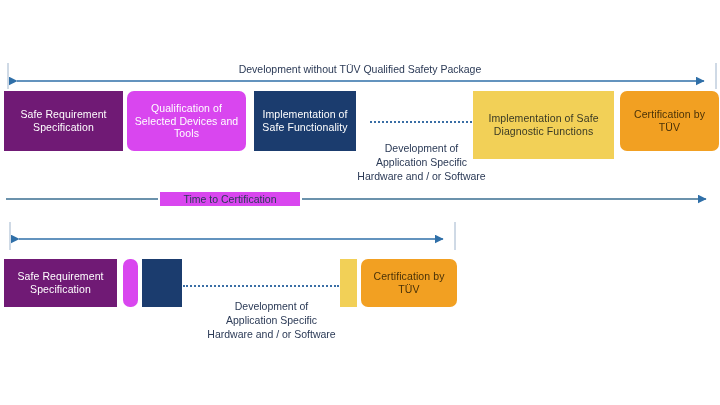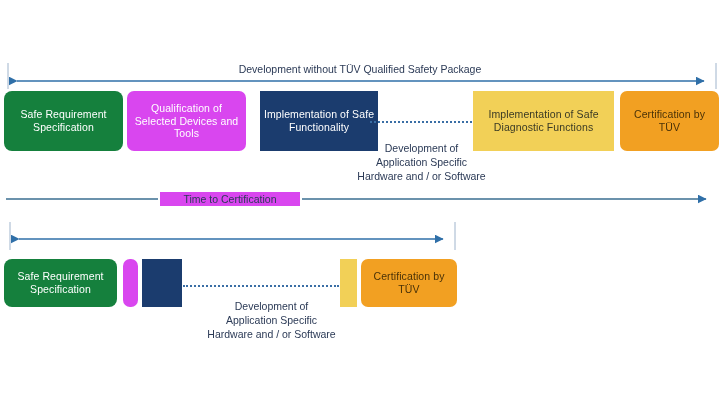--- a/index.html
+++ b/index.html
@@ -32,21 +32,21 @@
     justify-content: center;
     text-align: center;
     line-height: 1.22;
     font-size: 10.5px;
     letter-spacing: 0.1px;
     box-sizing: border-box;
     padding: 0 3px;
     overflow: hidden;
   }
   .box .txt { display: block; }
-  .c-cyan  { background: #15803d; color: #ffffff; border-radius: 8px; }
+  .c-cyan  { background: #701a75; color: #ffffff; }
   .c-blue  { background: #d946ef; color: #ffffff; border-radius: 7px; }
   .c-navy  { background: #1b3c6e; color: #ffffff; }
   .c-yellow{ background: #f2d057; color: #3a3a25; }
   .c-orange{ background: #f2a022; color: #4a3208; border-radius: 7px; }
 
   
   .label {
     position: absolute;
     text-align: center;
     font-size: 10.5px;
@@ -78,25 +78,25 @@
   <div class="label" style="left:0; top:62px; width:720px;">Development without TÜV Qualified Safety Package</div>
 
   <div class="box c-cyan" style="left:4px; top:91px; width:119px; height:60px;">
     <span class="txt">Safe Requirement Specification</span>
   </div>
 
   <div class="box c-blue" style="left:127px; top:91px; width:119px; height:60px;">
     <span class="txt">Qualification of Selected Devices and Tools</span>
   </div>
 
-  <div class="box c-navy" style="left:260px; top:91px; width:118px; height:60px;">
+  <div class="box c-navy" style="left:254px; top:91px; width:102px; height:60px;">
     <span class="txt">Implementation of Safe Functionality</span>
   </div>
 
-  <div class="box c-yellow" style="left:473px; top:91px; width:141px; height:60px;justify-content:center;">
+  <div class="box c-yellow" style="left:473px; top:91px; width:141px; height:68px;justify-content:center;">
     <span class="txt">Implementation of Safe Diagnostic Functions</span>
   </div>
 
   <div class="box c-orange" style="left:620px; top:91px; width:99px; height:60px;">
     <span class="txt">Certification by TÜV</span>
   </div>
 
   <div class="dotrow" style="left:370px; top:121px; width:102px;"></div>
 
   <div class="label label-multi" style="left:340px; top:141px; width:163px;">Development of</div>

